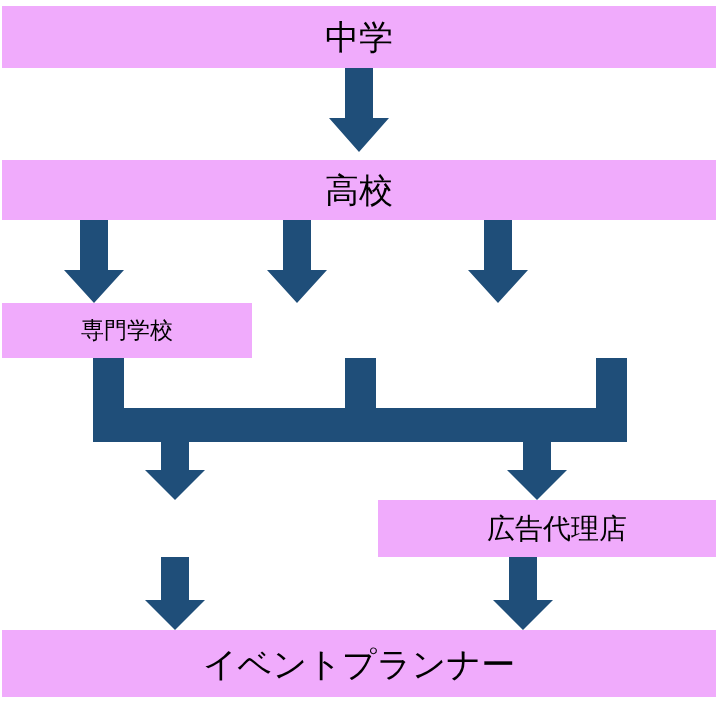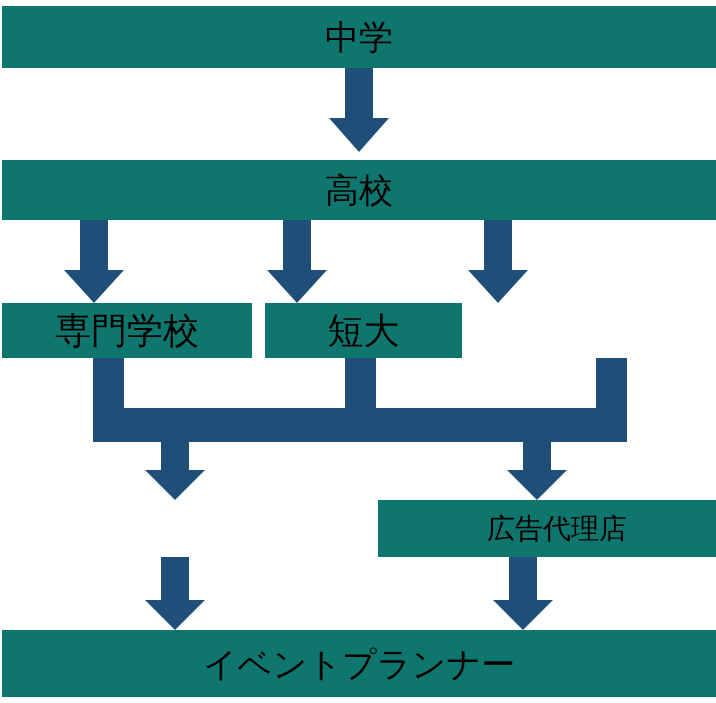--- a/index.html
+++ b/index.html
@@ -10,21 +10,21 @@
   #canvas {
     position: relative;
     width: 716px;
     height: 703px;
     background: #ffffff;
     overflow: hidden;
     font-family: "Liberation Sans", "DejaVu Sans", sans-serif;
   }
   .node {
     position: absolute;
-    background: #0f766e;
+    background: #f0abfc;
     display: flex;
     align-items: center;
     justify-content: center;
     color: #000000;
     line-height: 1;
     white-space: nowrap;
     box-sizing: border-box;
   }
   .node span {
     display: block;
@@ -48,21 +48,21 @@
   }
   #node-tandai {
     left: 265px; top: 303px;
     width: 197px; height: 55px;
   }
   #node-daigaku {
     left: 474px; top: 303px;
     width: 242px; height: 55px;
   }
   #node-senmon span,
-  #node-tandai span { font-size: 36px; }
+  #node-tandai span { font-size: 23px; }
   #node-daigaku span { font-size: 29px; }
   
   #node-event-company {
     left: 2px;   top: 500px;
     width: 348px; height: 57px;
   }
   #node-ad-agency {
     left: 378px; top: 500px;
     width: 358px; height: 57px;
   }
@@ -120,23 +120,20 @@
   </div>
 
   <div class="node" id="node-koko">
     <span>高校</span>
   </div>
 
   <div class="node" id="node-senmon">
     <span>専門学校</span>
   </div>
 
-  <div class="node" id="node-tandai">
-    <span>短大</span>
-  </div>
 
 
 
   <div class="node" id="node-ad-agency">
     <span>広告代理店</span>
   </div>
 
   <div class="node" id="node-planner">
     <span>イベントプランナー</span>
   </div>

